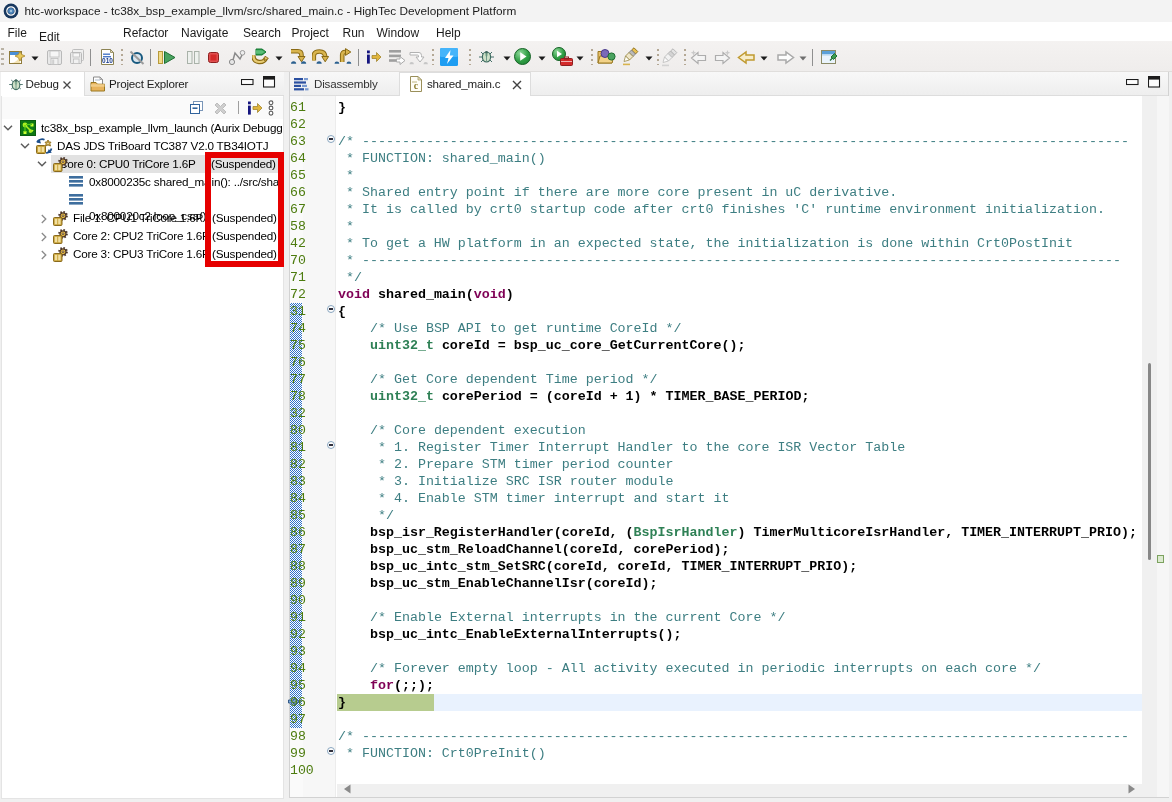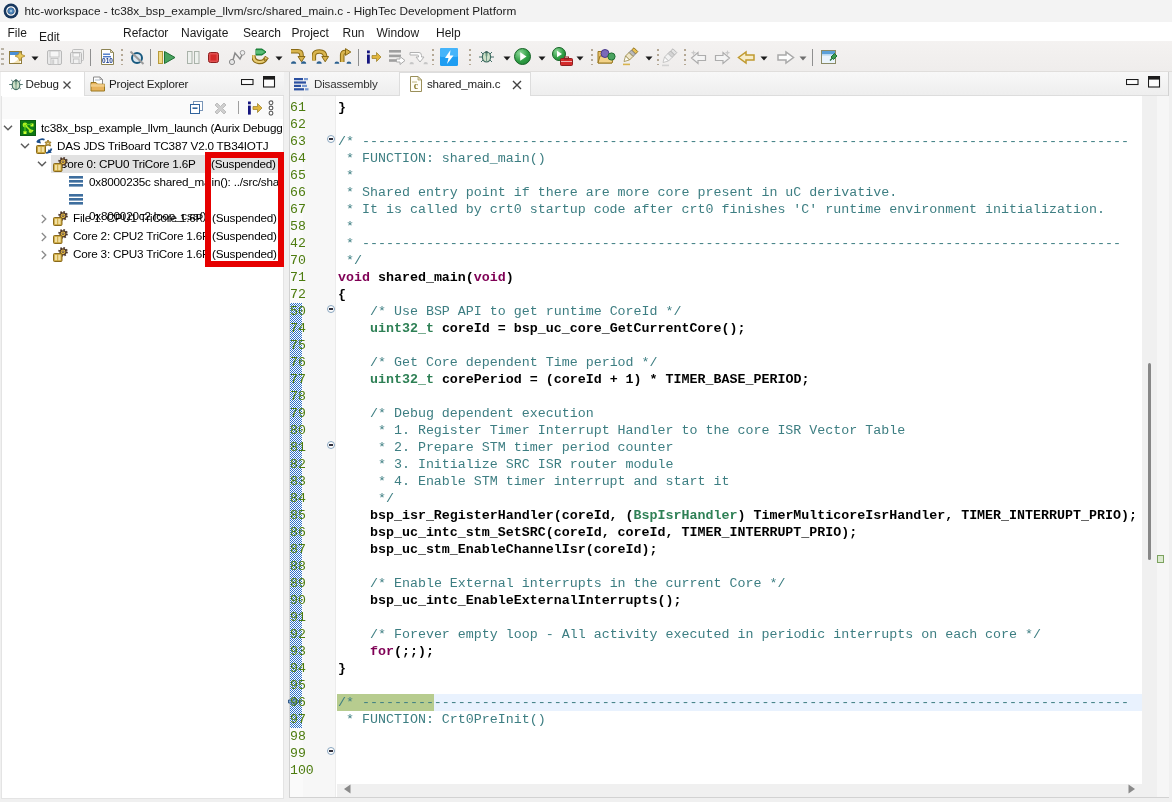--- a/index.html
+++ b/index.html
@@ -489,27 +489,27 @@
 <div class="ln">63</div>
 <div class="ln">64</div>
 <div class="ln">65</div>
 <div class="ln">66</div>
 <div class="ln">67</div>
 <div class="ln">58</div>
 <div class="ln">42</div>
 <div class="ln">70</div>
 <div class="ln">71</div>
 <div class="ln">72</div>
-<div class="ln">50</div>
+<div class="ln">31</div>
 <div class="ln">74</div>
 <div class="ln">75</div>
 <div class="ln">76</div>
 <div class="ln">77</div>
 <div class="ln">78</div>
-<div class="ln">79</div>
+<div class="ln">32</div>
 <div class="ln">80</div>
 <div class="ln">81</div>
 <div class="ln">82</div>
 <div class="ln">83</div>
 <div class="ln">84</div>
 <div class="ln">85</div>
 <div class="ln">86</div>
 <div class="ln">87</div>
 <div class="ln">88</div>
 <div class="ln">89</div>
@@ -534,37 +534,39 @@
 <div id="hl-blue"></div>
 <div id="code">
 <div class="cl">}</div>
 <div class="cl"></div>
 <div class="cl"><span class="c">/* ------------------------------------------------------------------------------------------------</span></div>
 <div class="cl"><span class="c"> * FUNCTION: shared_main()</span></div>
 <div class="cl"><span class="c"> *</span></div>
 <div class="cl"><span class="c"> * Shared entry point if there are more core present in uC derivative.</span></div>
 <div class="cl"><span class="c"> * It is called by crt0 startup code after crt0 finishes 'C' runtime environment initialization.</span></div>
 <div class="cl"><span class="c"> *</span></div>
+<div class="cl"><span class="c"> * To get a HW platform in an expected state, the initialization is done within Crt0PostInit</span></div>
 <div class="cl"><span class="c"> * -----------------------------------------------------------------------------------------------</span></div>
 <div class="cl"><span class="c"> */</span></div>
 <div class="cl"><span class="k">void</span> shared_main(<span class="k">void</span>)</div>
 <div class="cl">{</div>
 <div class="cl">    <span class="c">/* Use BSP API to get runtime CoreId */</span></div>
 <div class="cl">    <span class="t">uint32_t</span> coreId = bsp_uc_core_GetCurrentCore();</div>
 <div class="cl"></div>
 <div class="cl">    <span class="c">/* Get Core dependent Time period */</span></div>
 <div class="cl">    <span class="t">uint32_t</span> corePeriod = (coreId + 1) * TIMER_BASE_PERIOD;</div>
 <div class="cl"></div>
-<div class="cl">    <span class="c">/* Debug dependent execution</span></div>
+<div class="cl">    <span class="c">/* Core dependent execution</span></div>
 <div class="cl"><span class="c">     * 1. Register Timer Interrupt Handler to the core ISR Vector Table</span></div>
 <div class="cl"><span class="c">     * 2. Prepare STM timer period counter</span></div>
 <div class="cl"><span class="c">     * 3. Initialize SRC ISR router module</span></div>
 <div class="cl"><span class="c">     * 4. Enable STM timer interrupt and start it</span></div>
 <div class="cl"><span class="c">     */</span></div>
 <div class="cl">    bsp_isr_RegisterHandler(coreId, (<span class="t">BspIsrHandler</span>) TimerMulticoreIsrHandler, TIMER_INTERRUPT_PRIO);</div>
+<div class="cl">    bsp_uc_stm_ReloadChannel(coreId, corePeriod);</div>
 <div class="cl">    bsp_uc_intc_stm_SetSRC(coreId, coreId, TIMER_INTERRUPT_PRIO);</div>
 <div class="cl">    bsp_uc_stm_EnableChannelIsr(coreId);</div>
 <div class="cl"></div>
 <div class="cl">    <span class="c">/* Enable External interrupts in the current Core */</span></div>
 <div class="cl">    bsp_uc_intc_EnableExternalInterrupts();</div>
 <div class="cl"></div>
 <div class="cl">    <span class="c">/* Forever empty loop - All activity executed in periodic interrupts on each core */</span></div>
 <div class="cl">    <span class="k">for</span>(;;);</div>
 <div class="cl">}</div>
 <div class="cl"></div>

